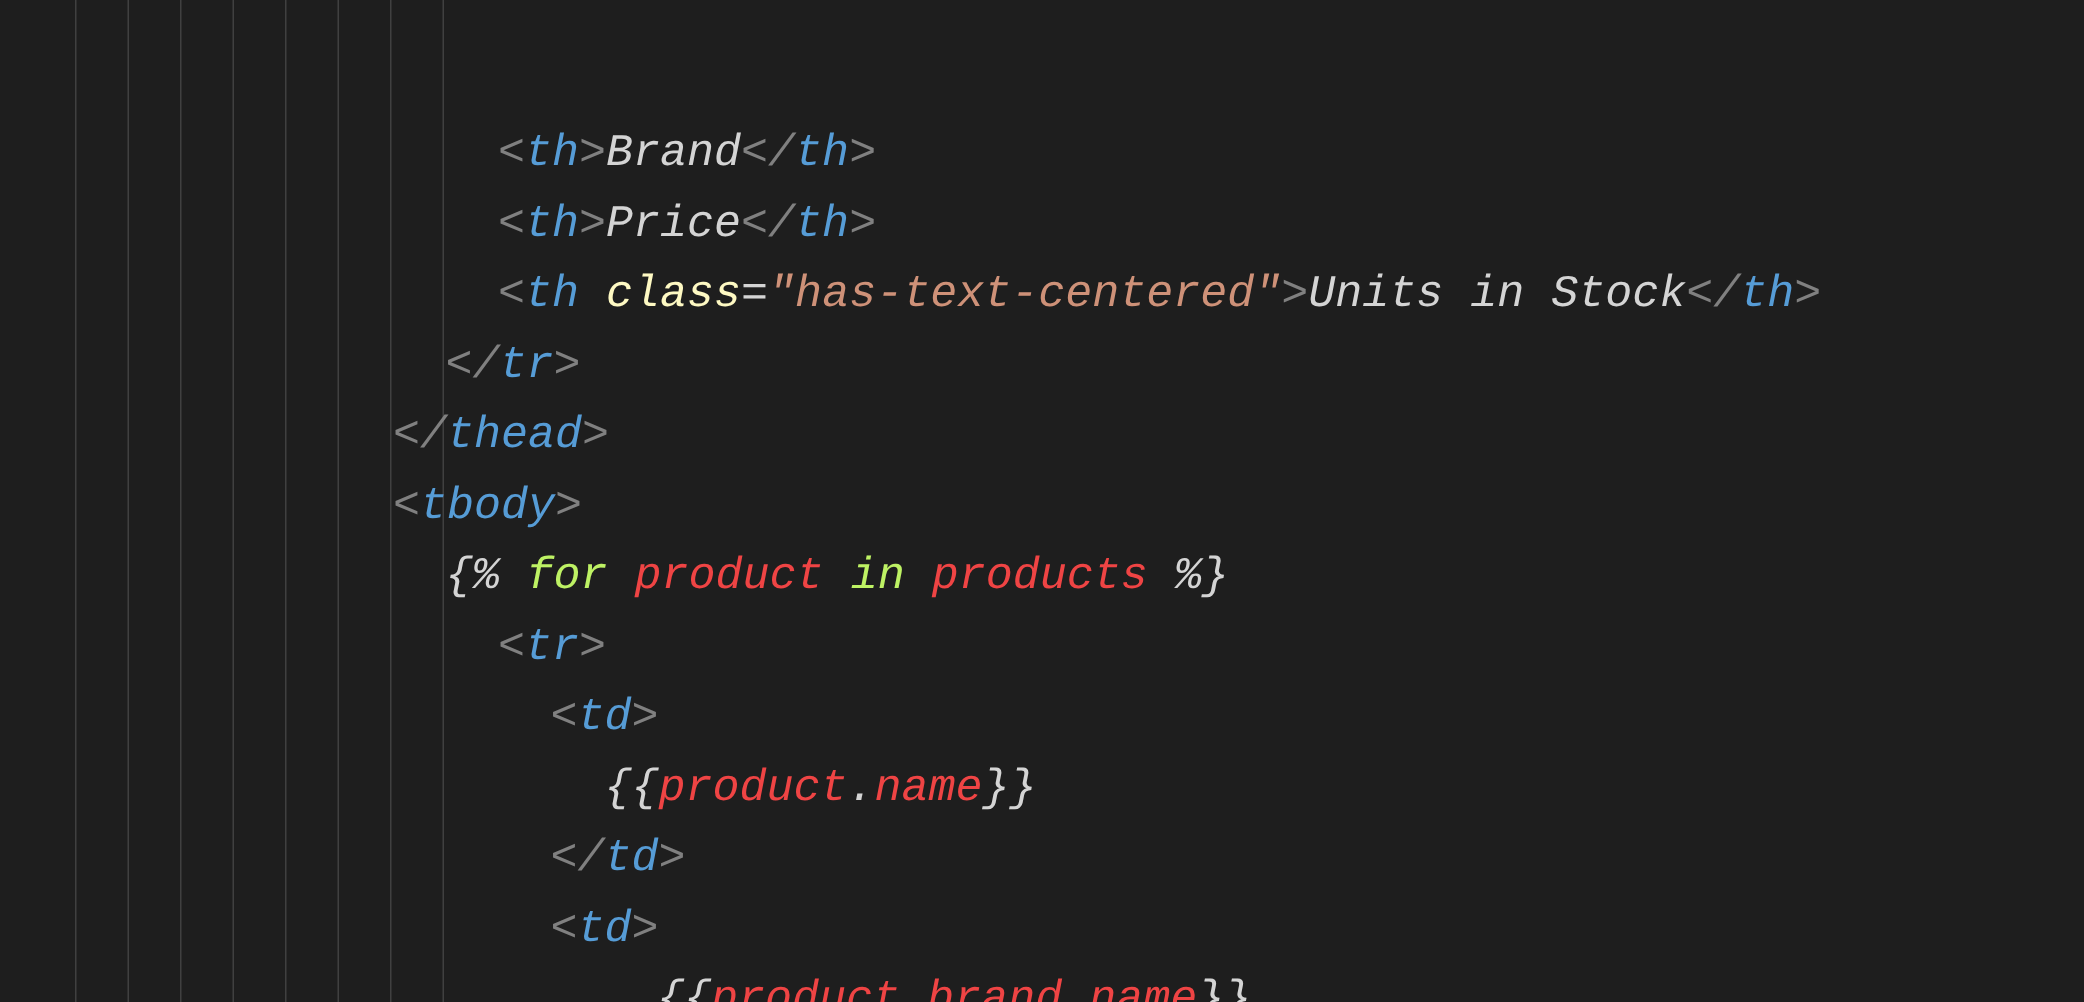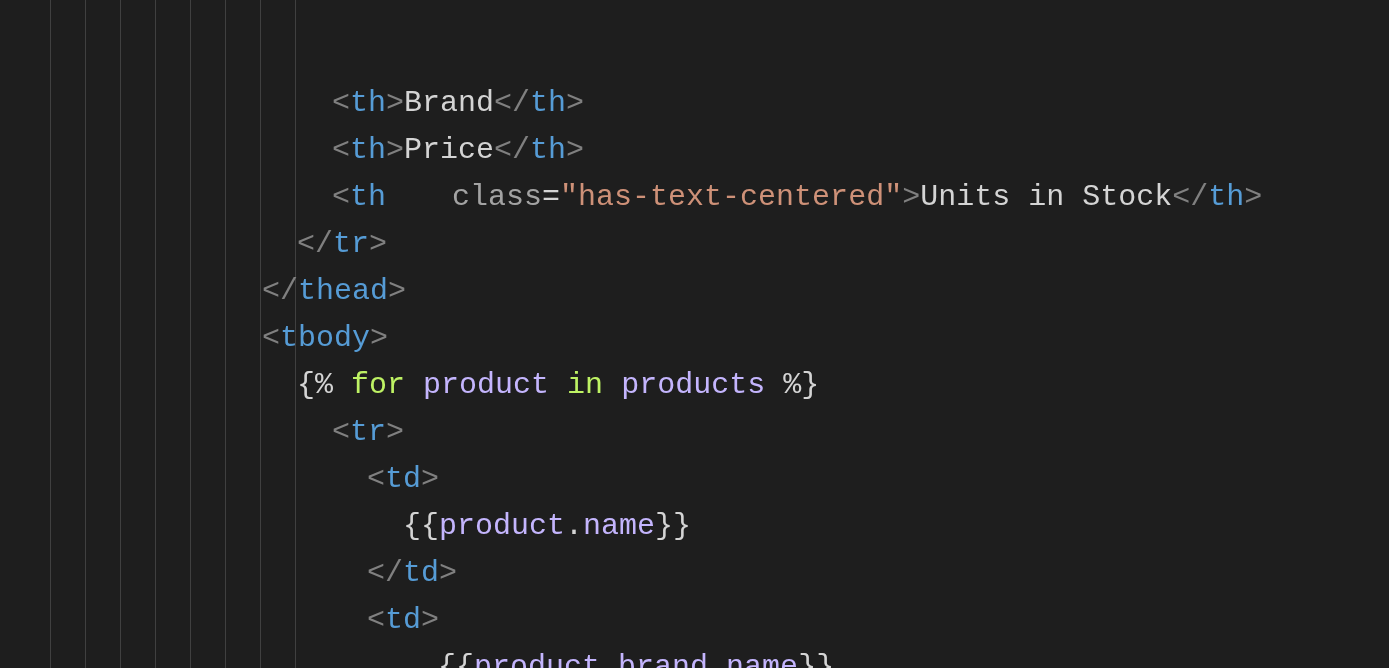--- a/index.html
+++ b/index.html
@@ -21,20 +21,21 @@
   .gutter {
     width: 10px;
     background: #1e1e1e;
     flex-shrink: 0;
   }
   .code-area {
     position: relative;
     flex: 1;
     white-space: pre;
     color: #d4d4d4;
+    font-style: italic;
   }
   .guides {
     position: absolute;
     top: 0;
     left: 0;
     height: 100%;
     pointer-events: none;
   }
   .guide {
     position: absolute;
@@ -49,26 +50,26 @@
   }
   .line {
     height: 47px;
     line-height: 47px;
     white-space: pre;
     font-family: inherit;
   }
   
   .tag    { color: #569cd6; }
   .brk    { color: #808080; }
-  .attr   { color: #a3a3a3; margin-left: 48px; }
+  .attr   { color: #fef9c3; }
   .str    { color: #ce9178; }
   .txt    { color: #d4d4d4; }
   .delim  { color: #d4d4d4; }
   .kw     { color: #bef264; }
-  .var    { color: #c4b5fd; }
+  .var    { color: #ef4444; }
   .op     { color: #d4d4d4; }
 </style>
 </head>
 <body>
 
 <div class="editor">
   <div class="gutter"></div>
   <div class="code-area" style="overflow: hidden;">
     <div class="guides" id="guides"><div class="guide" style="left: 40px;"></div><div class="guide" style="left: 75px;"></div><div class="guide" style="left: 110px;"></div><div class="guide" style="left: 145px;"></div><div class="guide" style="left: 180px;"></div><div class="guide" style="left: 215px;"></div><div class="guide" style="left: 250px;"></div><div class="guide" style="left: 285px;"></div></div>
     <div class="lines" id="lines" style="margin-top: -22px;"><div class="line" style="padding-left: 322px;"><span class="brk">&lt;</span><span class="tag">th</span><span class="brk">&gt;</span><span class="txt">Brand</span><span class="brk">&lt;/</span><span class="tag">th</span><span class="brk">&gt;</span></div><div class="line" style="padding-left: 322px;"><span class="brk">&lt;</span><span class="tag">th</span><span class="brk">&gt;</span><span class="txt">Price</span><span class="brk">&lt;/</span><span class="tag">th</span><span class="brk">&gt;</span></div><div class="line" style="padding-left: 322px;"><span class="brk">&lt;</span><span class="tag">th</span><span class="txt"> </span><span class="attr">class</span><span class="txt">=</span><span class="str">"has-text-centered"</span><span class="brk">&gt;</span><span class="txt">Units in Stock</span><span class="brk">&lt;/</span><span class="tag">th</span><span class="brk">&gt;</span></div><div class="line" style="padding-left: 287px;"><span class="brk">&lt;/</span><span class="tag">tr</span><span class="brk">&gt;</span></div><div class="line" style="padding-left: 252px;"><span class="brk">&lt;/</span><span class="tag">thead</span><span class="brk">&gt;</span></div><div class="line" style="padding-left: 252px;"><span class="brk">&lt;</span><span class="tag">tbody</span><span class="brk">&gt;</span></div><div class="line" style="padding-left: 287px;"><span class="delim">{% </span><span class="kw">for</span><span class="txt"> </span><span class="var">product</span><span class="txt"> </span><span class="kw">in</span><span class="txt"> </span><span class="var">products</span><span class="delim"> %}</span></div><div class="line" style="padding-left: 322px;"><span class="brk">&lt;</span><span class="tag">tr</span><span class="brk">&gt;</span></div><div class="line" style="padding-left: 357px;"><span class="brk">&lt;</span><span class="tag">td</span><span class="brk">&gt;</span></div><div class="line" style="padding-left: 357px;"><span class="delim">  {{</span><span class="var">product</span><span class="op">.</span><span class="var">name</span><span class="delim">}}</span></div><div class="line" style="padding-left: 357px;"><span class="brk">&lt;/</span><span class="tag">td</span><span class="brk">&gt;</span></div><div class="line" style="padding-left: 357px;"><span class="brk">&lt;</span><span class="tag">td</span><span class="brk">&gt;</span></div><div class="line" style="padding-left: 392px;"><span class="txt">  </span><span class="delim">{{</span><span class="var">product</span><span class="op">.</span><span class="var">brand</span><span class="op">.</span><span class="var">name</span><span class="delim">}}</span></div></div>

